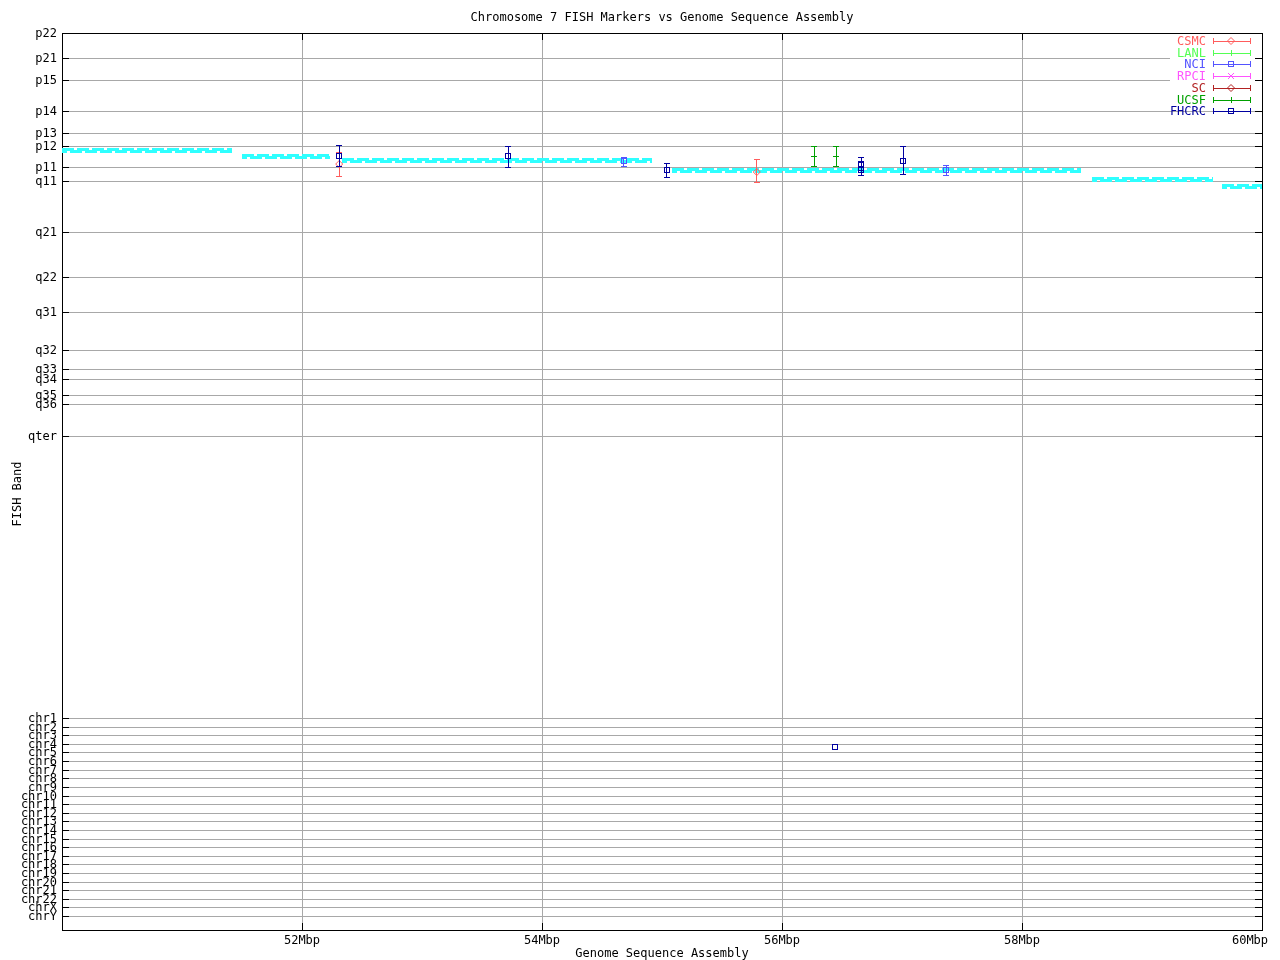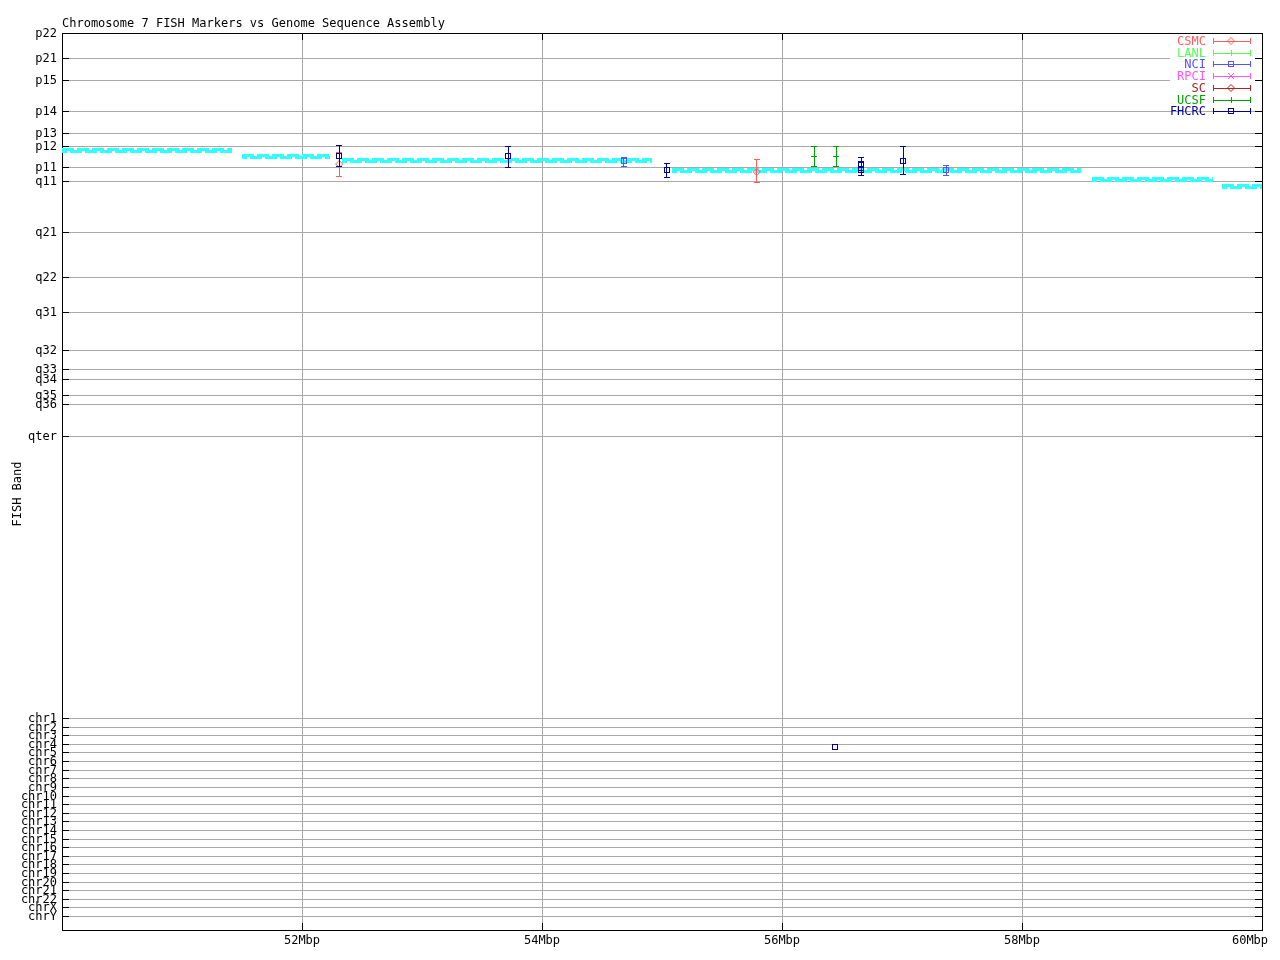--- a/index.html
+++ b/index.html
@@ -4,22 +4,22 @@
 <style>
   html,body{margin:0;padding:0;background:#ffffff;}
   .stage{
     position:relative;
     width:1280px;height:960px;
     background:#ffffff;
     font-family:"DejaVu Sans Mono","Liberation Mono",monospace;
     overflow:hidden;
   }
   .title{
-    position:absolute;top:16px;left:62px;width:1200px;
-    font-size:12px;color:#000;letter-spacing:0px;
+    position:absolute;top:10px;left:62px;width:1200px;
+    text-align:center;font-size:12px;color:#000;letter-spacing:0px;
   }
   .xlabel{
     position:absolute;top:946px;left:62px;width:1200px;
     text-align:center;font-size:12px;color:#000;
   }
   .ylabel{
     position:absolute;top:487px;left:-28px;width:90px;
     text-align:center;font-size:12px;color:#000;
     transform:rotate(-90deg);transform-origin:center center;
   }
@@ -311,14 +311,15 @@
       <line x1="1250" y1="97" x2="1250" y2="103" stroke="#00a000" stroke-width="1" shape-rendering="crispEdges"></line>
       <line x1="1228" y1="100" x2="1234" y2="100" stroke="#00a000" stroke-width="1" shape-rendering="crispEdges"></line>
       <line x1="1231" y1="97" x2="1231" y2="103" stroke="#00a000" stroke-width="1" shape-rendering="crispEdges"></line>
       <text x="1206" y="115" text-anchor="end" fill="#0000a0" font-size="12">FHCRC</text>
       <line x1="1213" y1="111" x2="1250" y2="111" stroke="#0000a0" stroke-width="1" shape-rendering="crispEdges"></line>
       <line x1="1213" y1="108" x2="1213" y2="114" stroke="#0000a0" stroke-width="1" shape-rendering="crispEdges"></line>
       <line x1="1250" y1="108" x2="1250" y2="114" stroke="#0000a0" stroke-width="1" shape-rendering="crispEdges"></line>
       <rect x="1228.5" y="108.5" width="5" height="5" fill="none" stroke="#0000a0" shape-rendering="crispEdges"></rect>
     </svg>
   <div class="title">Chromosome 7 FISH Markers vs Genome Sequence Assembly</div>
+  <div class="xlabel">Genome Sequence Assembly</div>
   <div class="ylabel">FISH Band</div>
 </div>
 
 </body></html>

